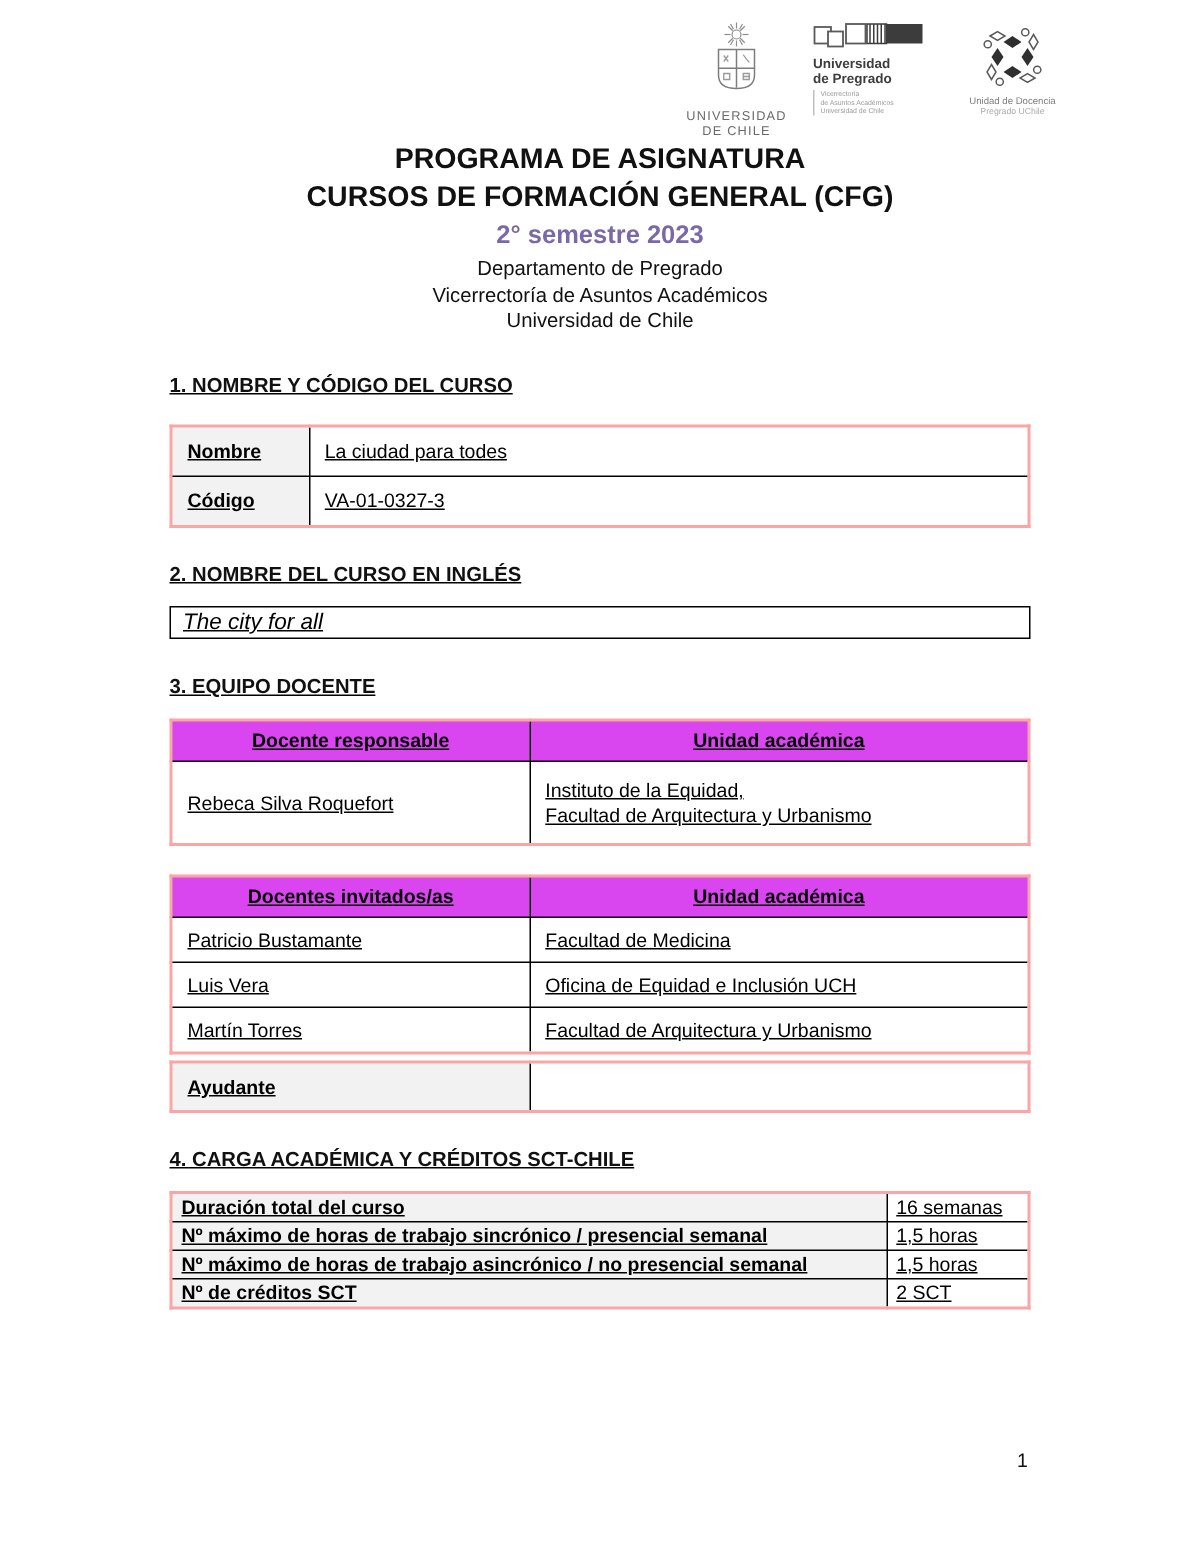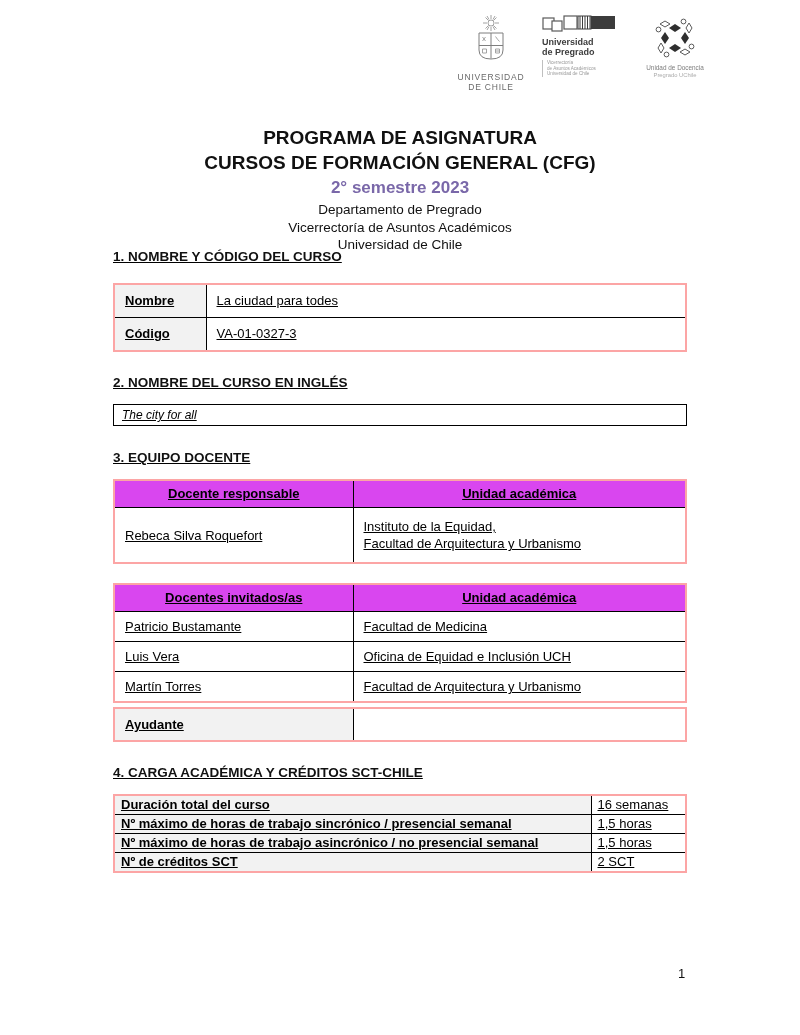--- a/index.html
+++ b/index.html
@@ -20,21 +20,21 @@
   .logo-uchile { width: 78px; text-align: center; justify-content: space-between; }
   .uch-text { margin-top: 2px; font-size: 8.5px; line-height: 10px; letter-spacing: 0.8px; color: #6a6a6a; }
   .logo-pregrado { width: 80px; align-items: flex-start; }
   .dp-title { margin-top: 3px; font-size: 9px; font-weight: bold; line-height: 10px; color: #3d3d3d; }
   .dp-sub { margin-top: 3px; padding-left: 4px; border-left: 1px solid #bfbfbf; font-size: 4.6px; line-height: 5.6px; color: #9a9a9a; }
   .logo-docencia { width: 82px; text-align: center; }
   .ud-text1 { margin-top: 2px; font-size: 6.4px; line-height: 7.5px; color: #7d7d7d; }
   .ud-text2 { font-size: 5.8px; line-height: 7px; color: #ababab; }
 
   
-  .title-block { position: absolute; top: 125px; left: 0; width: 800px; text-align: center; }
+  .title-block { position: absolute; top: 94px; left: 0; width: 800px; text-align: center; }
   .main-title { font-size: 19px; font-weight: bold; line-height: 25px; color: #111; }
   .semester { margin-top: 3px; font-size: 17px; font-weight: bold; }
   .subtitle { font-size: 13.5px; line-height: 17.5px; color: #111; }
   .subtitle-block { margin-top: 3px; }
 
   
   .content { position: absolute; left: 113px; top: 248px; width: 574px; text-decoration: underline; }
   .section-heading { font-size: 13.5px; font-weight: bold; line-height: 17px; color: #111; }
   .mb-a { margin-bottom: 18px; }
   .mb-b { margin-bottom: 22px; }
@@ -47,21 +47,21 @@
   table, .eng-box { background: #fff; }
   table { border: 2px solid #fca5a5; }
   td, th { border: 1px solid #000; vertical-align: middle; }
   .cell-label { background: #f2f2f2; font-weight: bold; }
 
   .t1 td { padding: 8px 10px; line-height: 16px; }
   .t1 .col-label { width: 92px; }
 
   .eng-box {
     width: 574px; height: 22px; border: 1px solid #000;
-    font-size: 12px; font-style: italic; line-height: 20px; padding-left: 8px;
+    font-size: 15px; font-style: italic; line-height: 20px; padding-left: 8px;
   }
 
   .t3 th { background: #d946ef; text-align: center; font-size: 13px; padding: 5px 6px; line-height: 16px; }
   .t3 .col-1 { width: 239px; }
   .t3 td { padding: 10px 10px; line-height: 17px; text-align: left; }
   .t3b td { padding: 6px 10px; line-height: 17px; }
 
   .t-ayu td { padding: 7px 10px; line-height: 17px; }
   .t-ayu .col-1 { width: 239px; }
 

